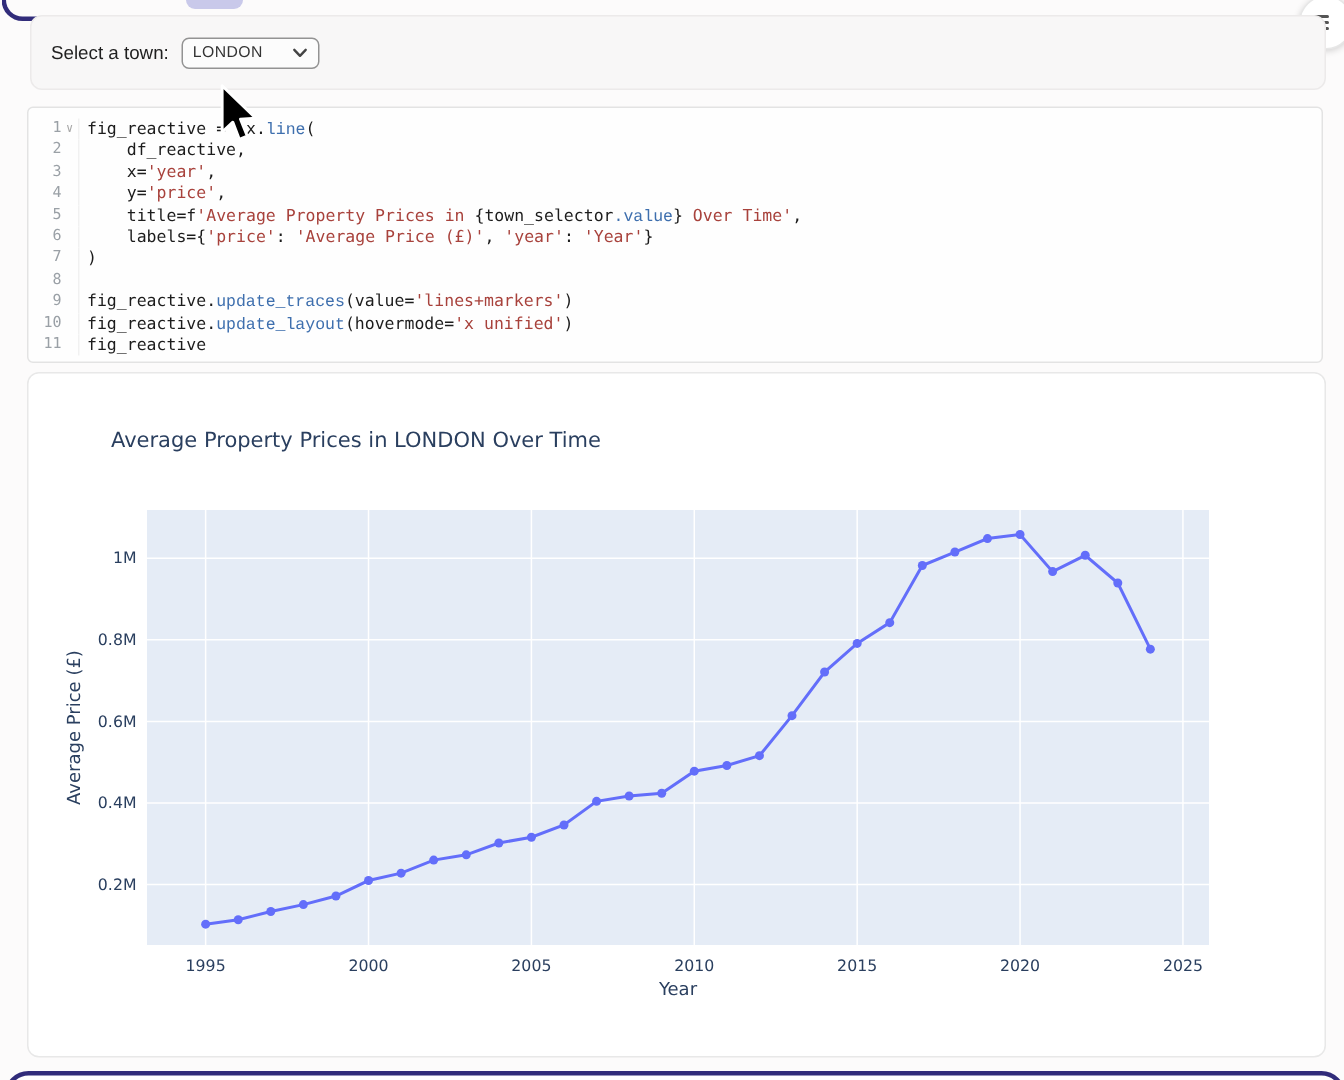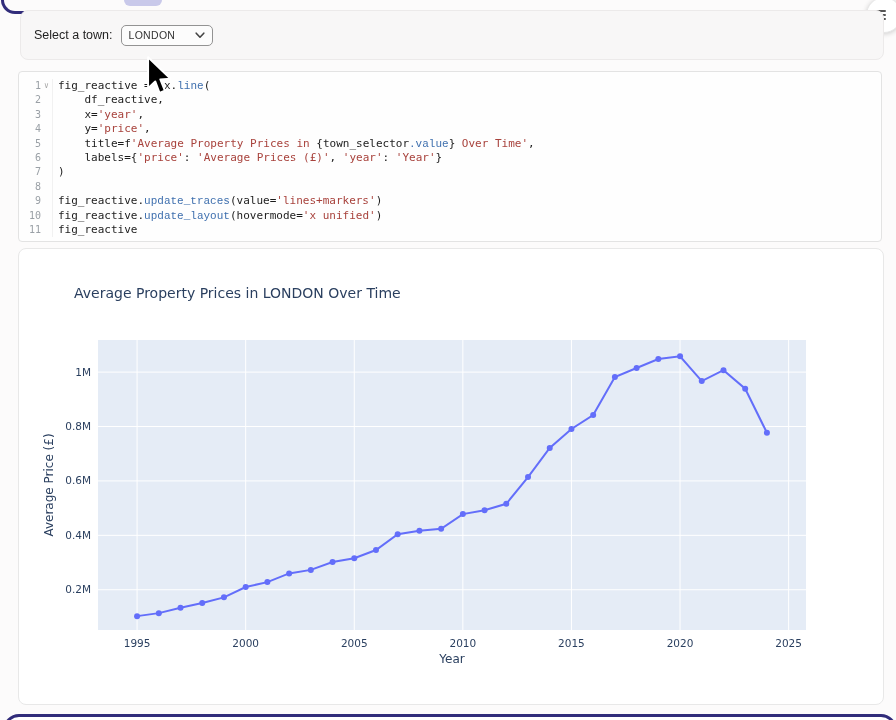--- a/index.html
+++ b/index.html
@@ -80,21 +80,21 @@
     </div>
   </div>
 
   <div class="code-cell">
     <div id="code-lines">
         <div class="cl"><span class="ln">1</span><span class="fold">∨</span><span class="code"><span class="t-p">fig_reactive = px.</span><span class="t-b">line</span><span class="t-p">(</span></span></div>
         <div class="cl"><span class="ln">2</span><span class="fold"></span><span class="code"><span class="t-p">    df_reactive,</span></span></div>
         <div class="cl"><span class="ln">3</span><span class="fold"></span><span class="code"><span class="t-p">    x=</span><span class="t-s">'year'</span><span class="t-p">,</span></span></div>
         <div class="cl"><span class="ln">4</span><span class="fold"></span><span class="code"><span class="t-p">    y=</span><span class="t-s">'price'</span><span class="t-p">,</span></span></div>
         <div class="cl"><span class="ln">5</span><span class="fold"></span><span class="code"><span class="t-p">    title=f</span><span class="t-s">'Average Property Prices in </span><span class="t-p">{town_selector</span><span class="t-b">.value</span><span class="t-p">}</span><span class="t-s"> Over Time'</span><span class="t-p">,</span></span></div>
-        <div class="cl"><span class="ln">6</span><span class="fold"></span><span class="code"><span class="t-p">    labels={</span><span class="t-s">'price'</span><span class="t-p">: </span><span class="t-s">'Average Prices (£)'</span><span class="t-p">, </span><span class="t-s">'year'</span><span class="t-p">: </span><span class="t-s">'Year'</span><span class="t-p">}</span></span></div>
+        <div class="cl"><span class="ln">6</span><span class="fold"></span><span class="code"><span class="t-p">    labels={</span><span class="t-s">'price'</span><span class="t-p">: </span><span class="t-s">'Average Price (£)'</span><span class="t-p">, </span><span class="t-s">'year'</span><span class="t-p">: </span><span class="t-s">'Year'</span><span class="t-p">}</span></span></div>
         <div class="cl"><span class="ln">7</span><span class="fold"></span><span class="code"><span class="t-p">)</span></span></div>
         <div class="cl"><span class="ln">8</span><span class="fold"></span><span class="code"> </span></div>
         <div class="cl"><span class="ln">9</span><span class="fold"></span><span class="code"><span class="t-p">fig_reactive.</span><span class="t-b">update_traces</span><span class="t-p">(value=</span><span class="t-s">'lines+markers'</span><span class="t-p">)</span></span></div>
         <div class="cl"><span class="ln">10</span><span class="fold"></span><span class="code"><span class="t-p">fig_reactive.</span><span class="t-b">update_layout</span><span class="t-p">(hovermode=</span><span class="t-s">'x unified'</span><span class="t-p">)</span></span></div>
         <div class="cl"><span class="ln">11</span><span class="fold"></span><span class="code"><span class="t-p">fig_reactive</span></span></div>
       </div>
   </div>
 
   <div class="chart-card">
     <svg id="chart" width="864" height="455">

